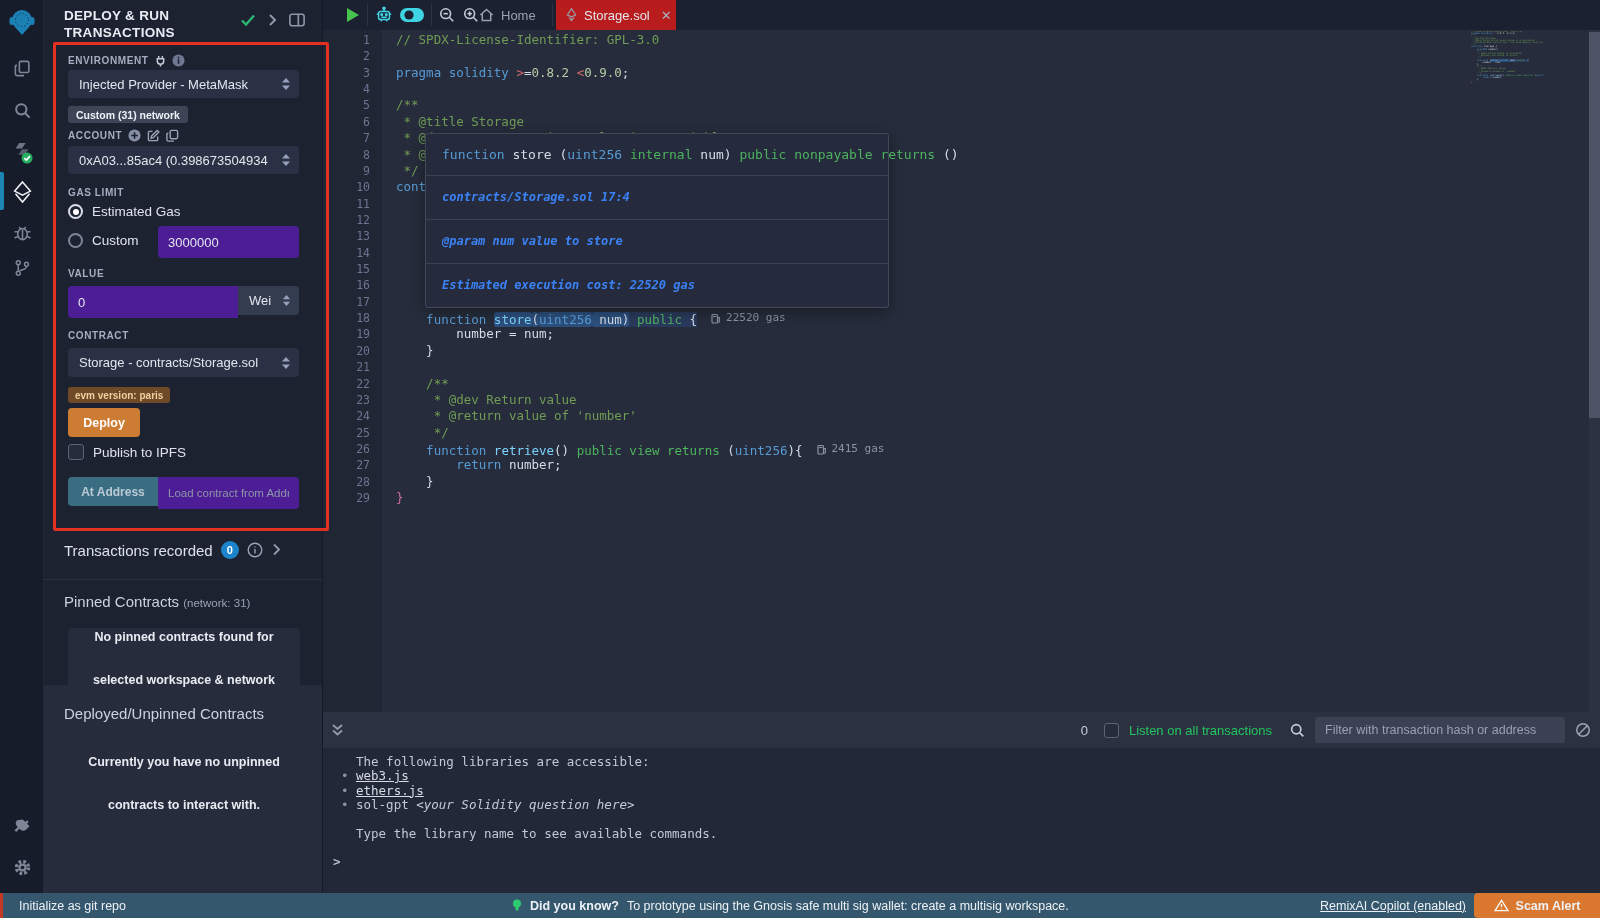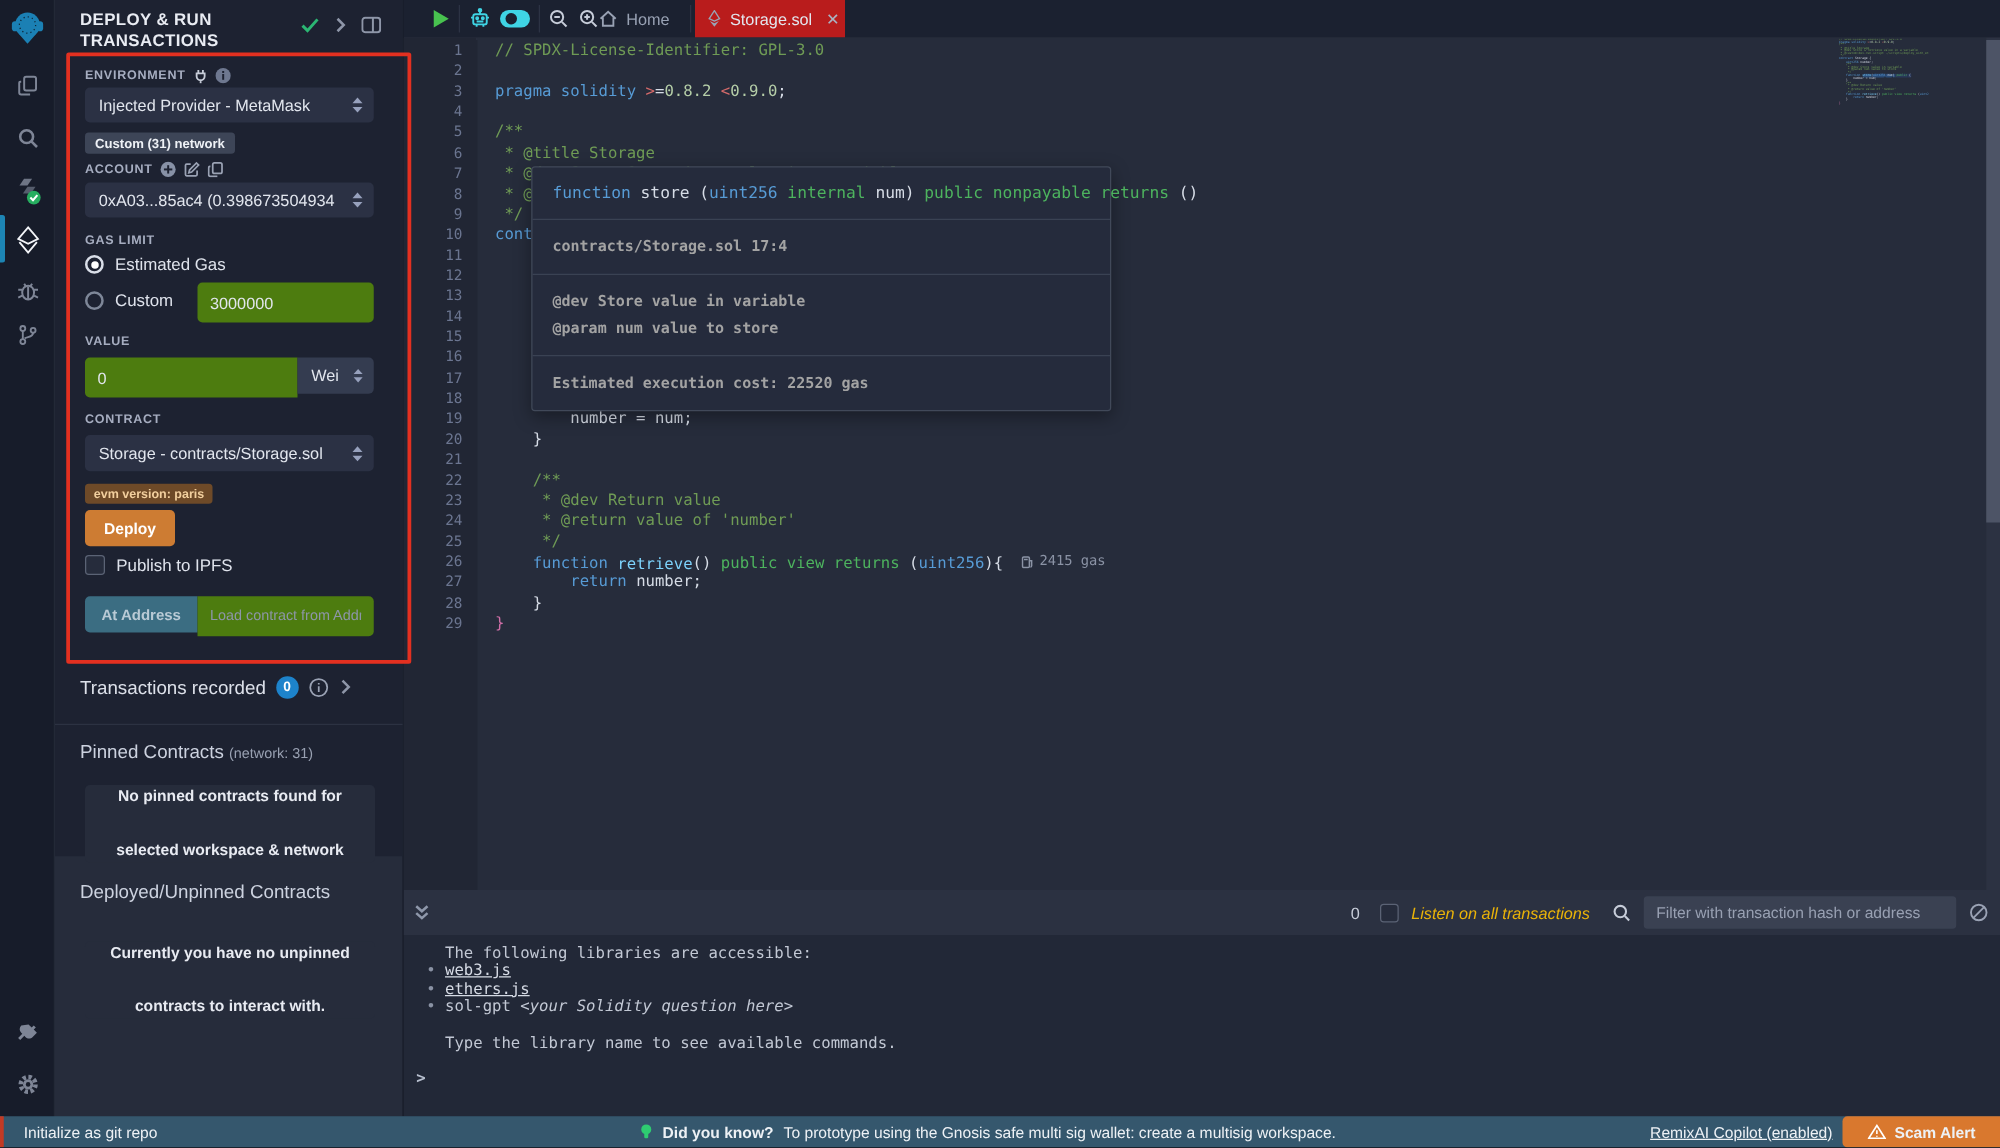--- a/index.html
+++ b/index.html
@@ -20,21 +20,21 @@
   .ph-ic{position:absolute;top:13px;color:#8e96a8;cursor:pointer;}
   .plabel{position:absolute;left:24px;font-size:10px;font-weight:bold;letter-spacing:.6px;color:#a6adc0;display:flex;align-items:center;gap:6px;}
   .pselect{position:absolute;left:24px;width:231px;height:28px;background:#2b3144;border-radius:4px;display:flex;align-items:center;padding:0 8px 0 11px;cursor:pointer;}
   .pselect .txt{flex:1;font-size:13px;color:#e2e6ee;white-space:nowrap;overflow:hidden;}
   .caret{color:#97a1bd;flex:none;}
   .pbadge{position:absolute;left:24px;height:17px;background:#3d4557;border-radius:3px;font-size:10.5px;font-weight:bold;color:#eef1f6;display:inline-flex;align-items:center;padding:0 8px;}
   .radio{width:15px;height:15px;border-radius:50%;border:2px solid #7e8798;flex:none;position:relative;cursor:pointer;}
   .radio.sel{border-color:#d9dee8;}
   .radio.sel::after{content:"";position:absolute;left:2.5px;top:2.5px;width:6px;height:6px;border-radius:50%;background:#fff;}
   .prow{position:absolute;left:24px;display:flex;align-items:center;gap:9px;font-size:13.5px;color:#dfe3ec;}
-  .pinput{position:absolute;background:#4d7c0f;border:none;border-radius:4px;color:#e2e6ee;font-size:13px;padding:16px 10px;font-family:"Liberation Sans",sans-serif;outline:none;}
+  .pinput{position:absolute;background:#4c1d95;border:none;border-radius:4px;color:#e2e6ee;font-size:13px;padding:16px 10px;font-family:"Liberation Sans",sans-serif;outline:none;}
   .checkbox{width:16px;height:16px;background:#262c3c;border:1.5px solid #5b6375;border-radius:3px;flex:none;cursor:pointer;}
   #evm-badge{position:absolute;left:24px;top:387px;height:16px;background:#6e4a28;border-radius:3px;font-size:10px;font-weight:bold;color:#f2cf9e;display:inline-flex;align-items:center;padding:0 7px;}
   #deploy-btn{position:absolute;left:24px;top:408px;width:72px;height:29px;background:#cd7c33;border:none;border-radius:4px;color:#fff;font-size:12.5px;font-weight:bold;cursor:pointer;font-family:"Liberation Sans",sans-serif;}
   #ataddr-btn{position:absolute;left:24px;top:477px;width:90px;height:29px;background:#3b6d82;border:none;border-radius:4px 0 0 4px;color:#b9cad5;font-size:12px;font-weight:bold;cursor:pointer;font-family:"Liberation Sans",sans-serif;}
   #ataddr-input{left:114px;top:477px;width:141px;height:29px;border-radius:0 4px 4px 0;font-size:11.5px;}
   #ataddr-input::placeholder,.pinput::placeholder{color:#8d96a8;}
   .sect-title{position:absolute;left:20px;font-size:15px;color:#ccd2df;}
   .sect-sub{font-size:11.5px;color:#99a1b2;}
   .empty-box{position:absolute;left:24px;width:232px;height:62px;background:#262c3b;border-radius:4px;display:flex;flex-direction:column;align-items:center;justify-content:space-between;font-size:12.5px;font-weight:bold;color:#e8ebf2;line-height:1.55;text-align:center;}
   #panel-div1{position:absolute;left:0;top:579px;width:278px;height:1px;background:#2c3242;}
@@ -60,27 +60,27 @@
   .hl1{background:#2c4f7c;border-radius:2px;}
   .hl2{background:#2a3a5c;}
   .gas{display:inline-flex;align-items:center;gap:5px;margin-left:14px;color:#8b93a5;font-size:11px;font-family:"DejaVu Sans Mono",monospace;}
   #minimap{position:absolute;left:1148px;top:1px;width:72px;font-family:"DejaVu Sans Mono",monospace;font-size:2.4px;line-height:2.2px;white-space:pre;opacity:.95;overflow:hidden;}
   #scroll-track{position:absolute;left:1266px;top:0;width:12px;height:682px;background:#2c3242;}
   #scroll-thumb{position:absolute;left:1266px;top:2px;width:12px;height:386px;background:#4d5466;cursor:pointer;}
 
   
   #hover-popup{position:absolute;left:425px;top:133px;width:464px;background:#252b3c;border:1px solid #414959;border-radius:3px;z-index:20;font-family:"DejaVu Sans Mono",monospace;box-shadow:0 4px 14px rgba(0,0,0,.35);}
   #popup-sig{padding:13px 16px;font-size:13px;border-bottom:1px solid #3a4253;white-space:pre;}
-  .popup-row{padding:11px 16px;font-size:12px;font-weight:bold;color:#a3a3a3;border-bottom:1px solid #3a4253;line-height:1.75;}
+  .popup-row{padding:11px 16px;font-size:12px;font-weight:bold;color:#3b82f6;border-bottom:1px solid #3a4253;line-height:1.75;font-style:italic;}
   .popup-row:last-child{border-bottom:none;}
 
   
   #termbar{position:absolute;left:0;top:712px;width:1278px;height:36px;background:#2b3141;display:flex;align-items:center;}
   #term-right{position:absolute;right:10px;top:0;height:36px;display:flex;align-items:center;gap:10px;}
-  #listen-label{font-size:13px;color:#eab308;font-style:italic;}
+  #listen-label{font-size:13px;color:#22c55e;}
   #term-count{font-size:13px;color:#c7cdd9;margin-right:6px;}
   #filter-input{width:250px;height:26px;background:#3a4152;border:none;border-radius:3px;color:#d7dce6;font-size:12.5px;padding:12px 10px;outline:none;font-family:"Liberation Sans",sans-serif;}
   #filter-input::placeholder{color:#98a0b2;}
   #terminal{position:absolute;left:0;top:748px;width:1278px;height:145px;background:#222837;font-family:"DejaVu Sans Mono",monospace;font-size:12.5px;color:#c2c8d4;padding:7px 0 0 8px;}
   .trow{position:relative;padding-left:25px;line-height:14.4px;height:14.4px;white-space:pre;}
   .trow .bullet{position:absolute;left:10px;color:#8a92a4;}
   .tlink{color:#d6dbe5;text-decoration:underline;cursor:pointer;}
   .titalic{font-style:italic;}
   #term-prompt{margin-top:13px;color:#b7bfce;font-weight:bold;padding-left:2px;}
 
@@ -474,21 +474,20 @@
           <div class="trow"><span>Type the library name to see available commands.</span></div>
         </div>
       <div id="term-prompt">&gt;</div>
     </div>
   </section>
 
   <div id="hover-popup">
     <div id="popup-sig"><span class="tok-k">function</span><span class="tok-p"> store </span><span class="tok-p">(</span><span class="tok-k">uint256</span><span class="tok-p"> </span><span class="tok-g">internal</span><span class="tok-p"> num</span><span class="tok-p">)</span><span class="tok-p"> </span><span class="tok-g">public</span><span class="tok-p"> </span><span class="tok-g">nonpayable</span><span class="tok-p"> </span><span class="tok-g">returns</span><span class="tok-p"> ()</span></div>
     <div class="popup-row">contracts/Storage.sol 17:4</div>
     <div class="popup-row">
-      <div>@dev Store value in variable</div>
       <div>@param num value to store</div>
     </div>
     <div class="popup-row">Estimated execution cost: 22520 gas</div>
   </div>
 
   <div id="annotation-rect"></div>
 
   <footer id="statusbar">
     <span id="status-red"></span>
     <span id="status-left">Initialize as git repo</span>

